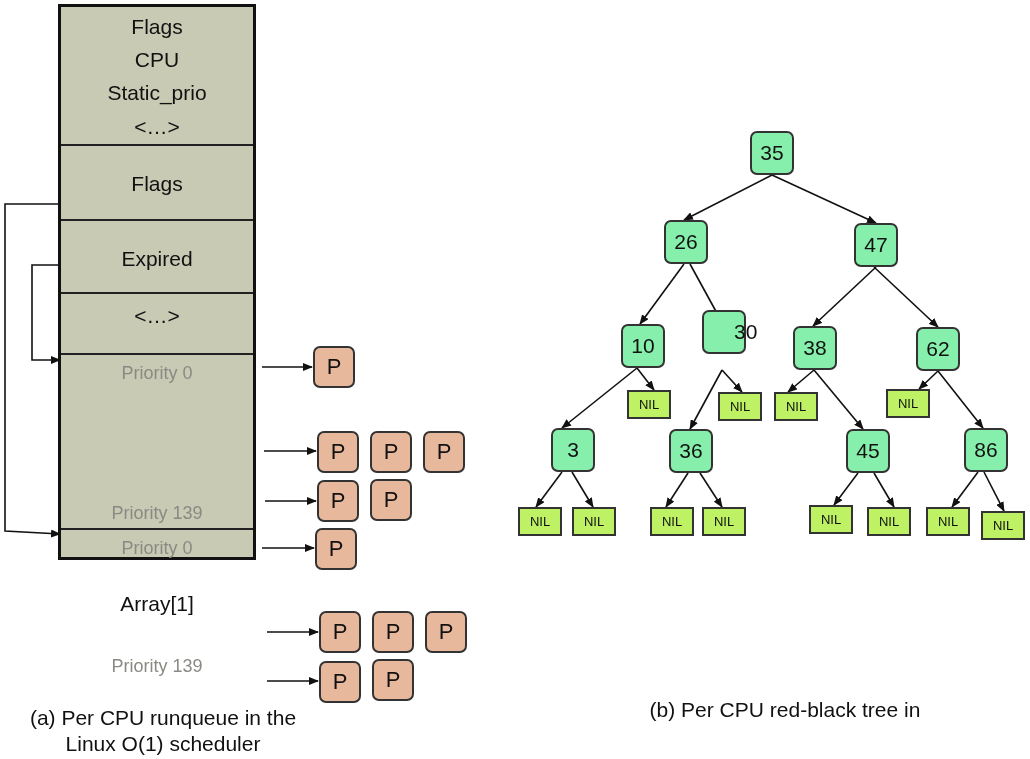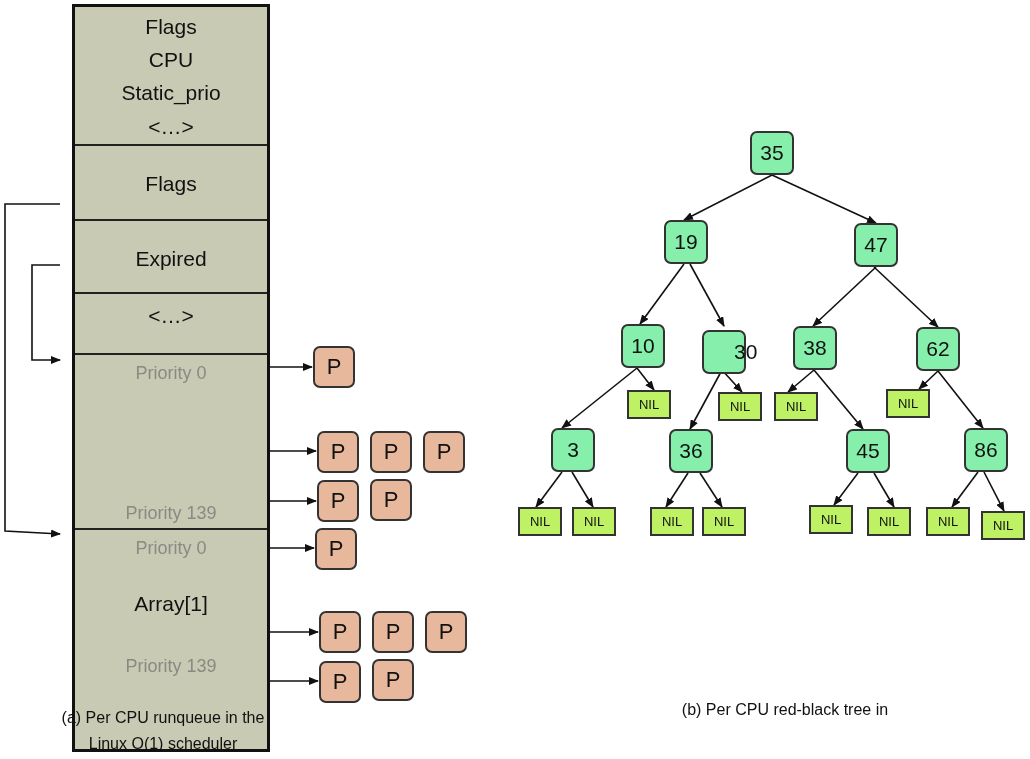--- a/index.html
+++ b/index.html
@@ -1,34 +1,34 @@
 <!DOCTYPE html>
 <html><head>
 <meta charset="utf-8">
 <style>
   html, body { margin:0; padding:0; background:#ffffff; }
   body { width:1030px; height:759px; position:relative; overflow:hidden;
          font-family:"Liberation Sans", sans-serif; color:#111; }
-  .rq { position:absolute; left:72px; top:4px; width:198px; height:748px;
+  .rq { position:absolute; left:58px; top:4px; width:198px; height:556px;
         background:#c8cab3; border:3px solid #111; box-sizing:border-box; }
   .cell { position:absolute; left:0; right:0; border-bottom:2px solid #222; box-sizing:border-box; }
   .cell:last-child { border-bottom:none; }
   .lbl { position:absolute; left:0; right:0; text-align:center; font-size:21px; color:#111; }
   .lbl.grey { color:#8a8a84; font-size:18px; }
   svg { position:absolute; left:0; top:0; }
   .pbox { position:absolute; width:42px; height:42px; background:#e8b89c;
           border:2px solid #333; border-radius:7px; box-sizing:border-box;
           text-align:center; line-height:38px; font-size:22px; color:#111; }
   .node { position:absolute; width:44px; height:44px; background:#86efac;
           border:2px solid #333; border-radius:7px; box-sizing:border-box;
           text-align:center; line-height:40px; font-size:21px; color:#111; }
   .nil { position:absolute; width:44px; height:29px; background:#bef264;
          border:2px solid #333; box-sizing:border-box;
          text-align:center; line-height:25px; font-size:13px; color:#111; }
-  .caption { position:absolute; font-size:16px; color:#111; text-align:center; line-height:26px; }
+  .caption { position:absolute; font-size:21px; color:#111; text-align:center; line-height:26px; }
 </style>
 </head>
 <body>
 
 <svg width="1030" height="759">
   <defs>
     <marker id="ah" markerWidth="10" markerHeight="8" refX="9" refY="4" orient="auto" markerUnits="userSpaceOnUse">
       <path d="M0,0 L10,4 L0,8 z" fill="#111"></path>
     </marker>
   </defs>
@@ -109,24 +109,24 @@
 <div class="pbox" style="left:425px;top:611px;">P</div>
 <div class="pbox" style="left:319px;top:661px;">P</div>
 <div class="pbox" style="left:372px;top:659px;">P</div>
 
 <div class="caption" style="left:8px;top:705px;width:310px;">
   <div>(a)  Per CPU runqueue in the</div>
   <div>Linux O(1) scheduler</div>
 </div>
 
 <div class="node" style="left:750px;top:131px;">35</div>
-<div class="node" style="left:664px;top:220px;">19</div>
+<div class="node" style="left:664px;top:220px;">26</div>
 <div class="node" style="left:854px;top:223px;">47</div>
 <div class="node" style="left:621px;top:324px;">10</div>
-<div class="node" style="left:702px;top:330px;padding-left:30px;">30</div>
+<div class="node" style="left:702px;top:310px;padding-left:30px;">30</div>
 <div class="node" style="left:793px;top:326px;">38</div>
 <div class="node" style="left:916px;top:327px;">62</div>
 <div class="node" style="left:551px;top:428px;">3</div>
 <div class="node" style="left:669px;top:429px;">36</div>
 <div class="node" style="left:846px;top:429px;">45</div>
 <div class="node" style="left:964px;top:428px;">86</div>
 
 <div class="nil" style="left:627px;top:390px;">NIL</div>
 <div class="nil" style="left:718px;top:392px;">NIL</div>
 <div class="nil" style="left:774px;top:392px;">NIL</div>

